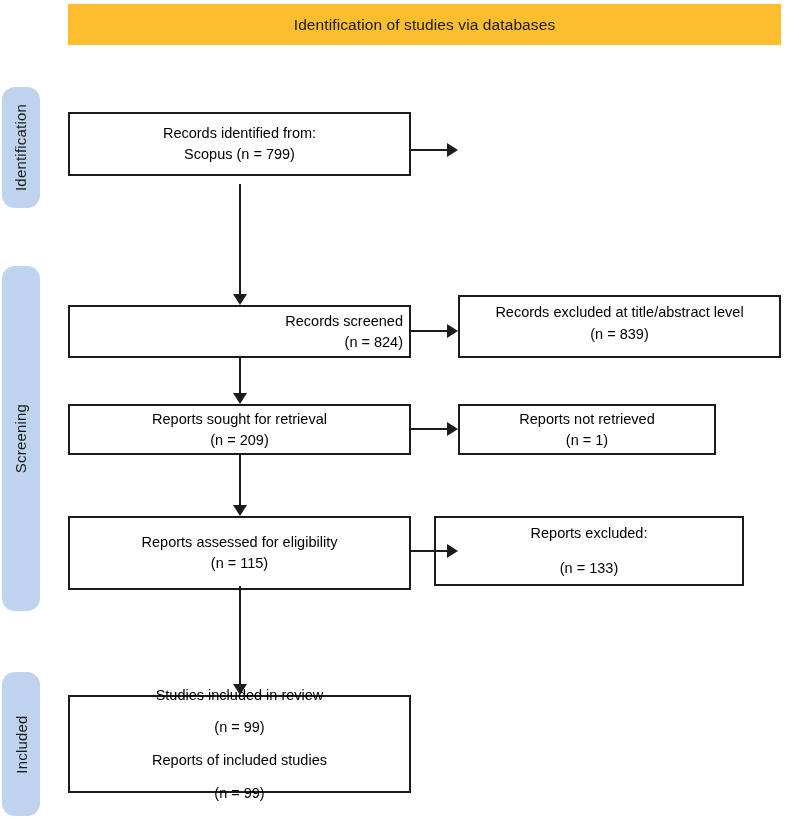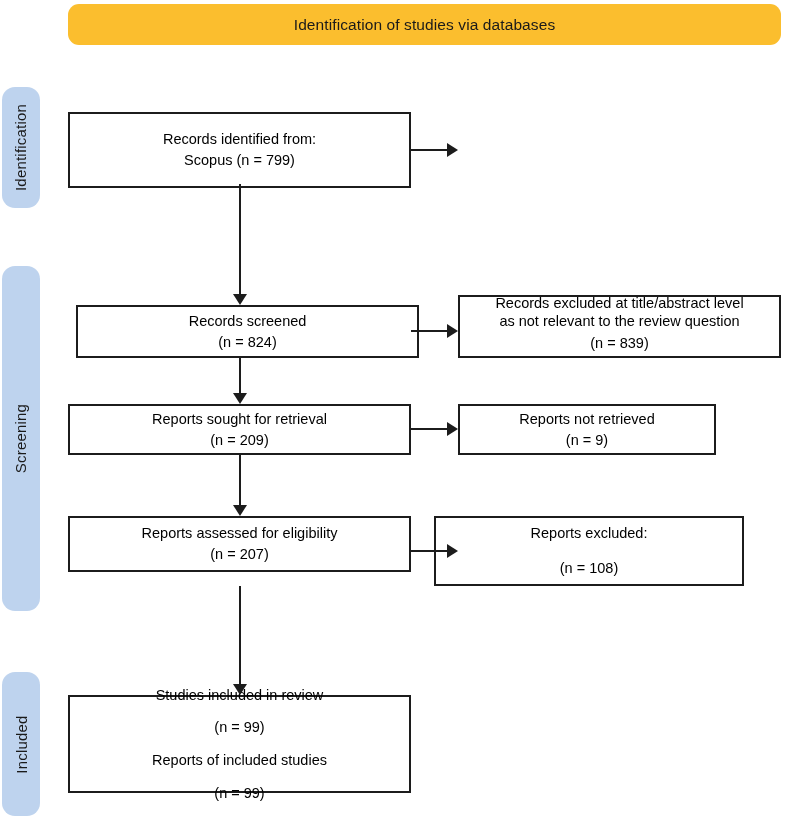--- a/index.html
+++ b/index.html
@@ -20,21 +20,21 @@
   }
 
   
   .banner {
     position: absolute;
     left: 68px;
     top: 4px;
     width: 713px;
     height: 41px;
     background: #FBBE2E;
-    border-radius: 11px;
+    border-radius: 0;
     display: flex;
     align-items: center;
     justify-content: center;
   }
   .banner-label {
     font-size: 15.5px;
     color: #1a1a1a;
     letter-spacing: 0.1px;
   }
 
@@ -76,24 +76,24 @@
   .fbox .line {
     font-size: 14.5px;
     line-height: 1.42;
     white-space: nowrap;
     color: #000000;
   }
   .fbox.tight .line { line-height: 1.2; }
   .fbox .spacer { height: 14px; }
 
   
-  #box-identified      { left: 68px;  top: 112px; width: 343px; height: 76px; }
-  #box-screened        { left: 76px;  top: 305px; width: 343px; height: 53px; }
+  #box-identified      { left: 68px;  top: 112px; width: 343px; height: 64px; }
+  #box-screened        { left: 68px;  top: 305px; width: 343px; height: 53px; align-items: flex-end; }
   #box-sought          { left: 68px;  top: 404px; width: 343px; height: 51px; }
-  #box-assessed        { left: 68px;  top: 516px; width: 343px; height: 56px; }
+  #box-assessed        { left: 68px;  top: 516px; width: 343px; height: 74px; }
   #box-included        { left: 68px;  top: 695px; width: 343px; height: 98px; gap: 12px; }
 
   
   #box-removed         { left: 458px; top: 112px; width: 323px; height: 72px; }
   #box-excluded-title  { left: 458px; top: 295px; width: 323px; height: 63px; }
   #box-not-retrieved   { left: 458px; top: 404px; width: 258px; height: 51px; }
   #box-reports-excl    { left: 434px; top: 516px; width: 310px; height: 70px; }
 
   
   .arrow { position: absolute; }
@@ -179,43 +179,42 @@
   </div>
 
 
   <div class="fbox" id="box-screened">
     <div class="line">Records screened</div>
     <div class="line">(n = 824)</div>
   </div>
 
   <div class="fbox tight" id="box-excluded-title">
     <div class="line">Records excluded at title/abstract level</div>
-    <div class="line">as not relevant to the review question</div>
     <div class="line" style="line-height:1.9">(n = 839)</div>
   </div>
 
   <div class="fbox" id="box-sought">
     <div class="line">Reports sought for retrieval</div>
     <div class="line">(n = 209)</div>
   </div>
 
   <div class="fbox" id="box-not-retrieved">
     <div class="line">Reports not retrieved</div>
-    <div class="line">(n = 9)</div>
+    <div class="line">(n = 1)</div>
   </div>
 
   <div class="fbox" id="box-assessed">
     <div class="line">Reports assessed for eligibility</div>
-    <div class="line">(n = 207)</div>
+    <div class="line">(n = 115)</div>
   </div>
 
   <div class="fbox" id="box-reports-excl">
     <div class="line">Reports excluded:</div>
     <div class="spacer"></div>
-    <div class="line">(n = 108)</div>
+    <div class="line">(n = 133)</div>
   </div>
 
   <div class="fbox" id="box-included">
     <div class="line">Studies included in review</div>
     <div class="line">(n = 99)</div>
     <div class="line">Reports of included studies</div>
     <div class="line">(n = 99)</div>
   </div>
 
   <div class="arrow" id="arrow-v1">

